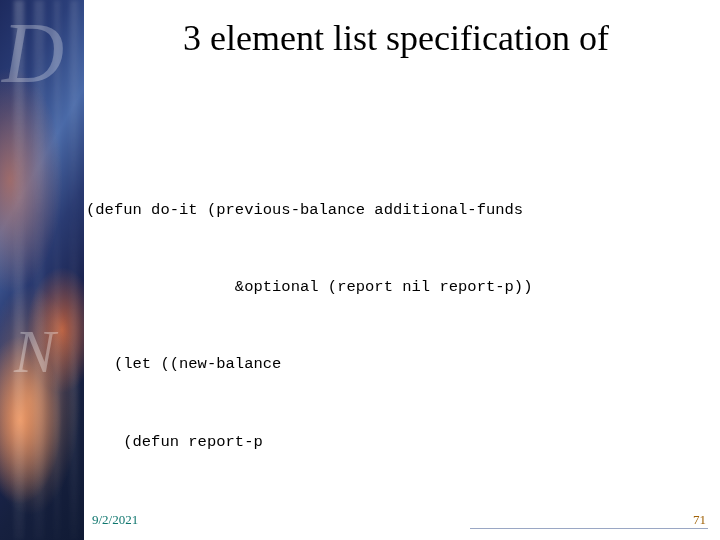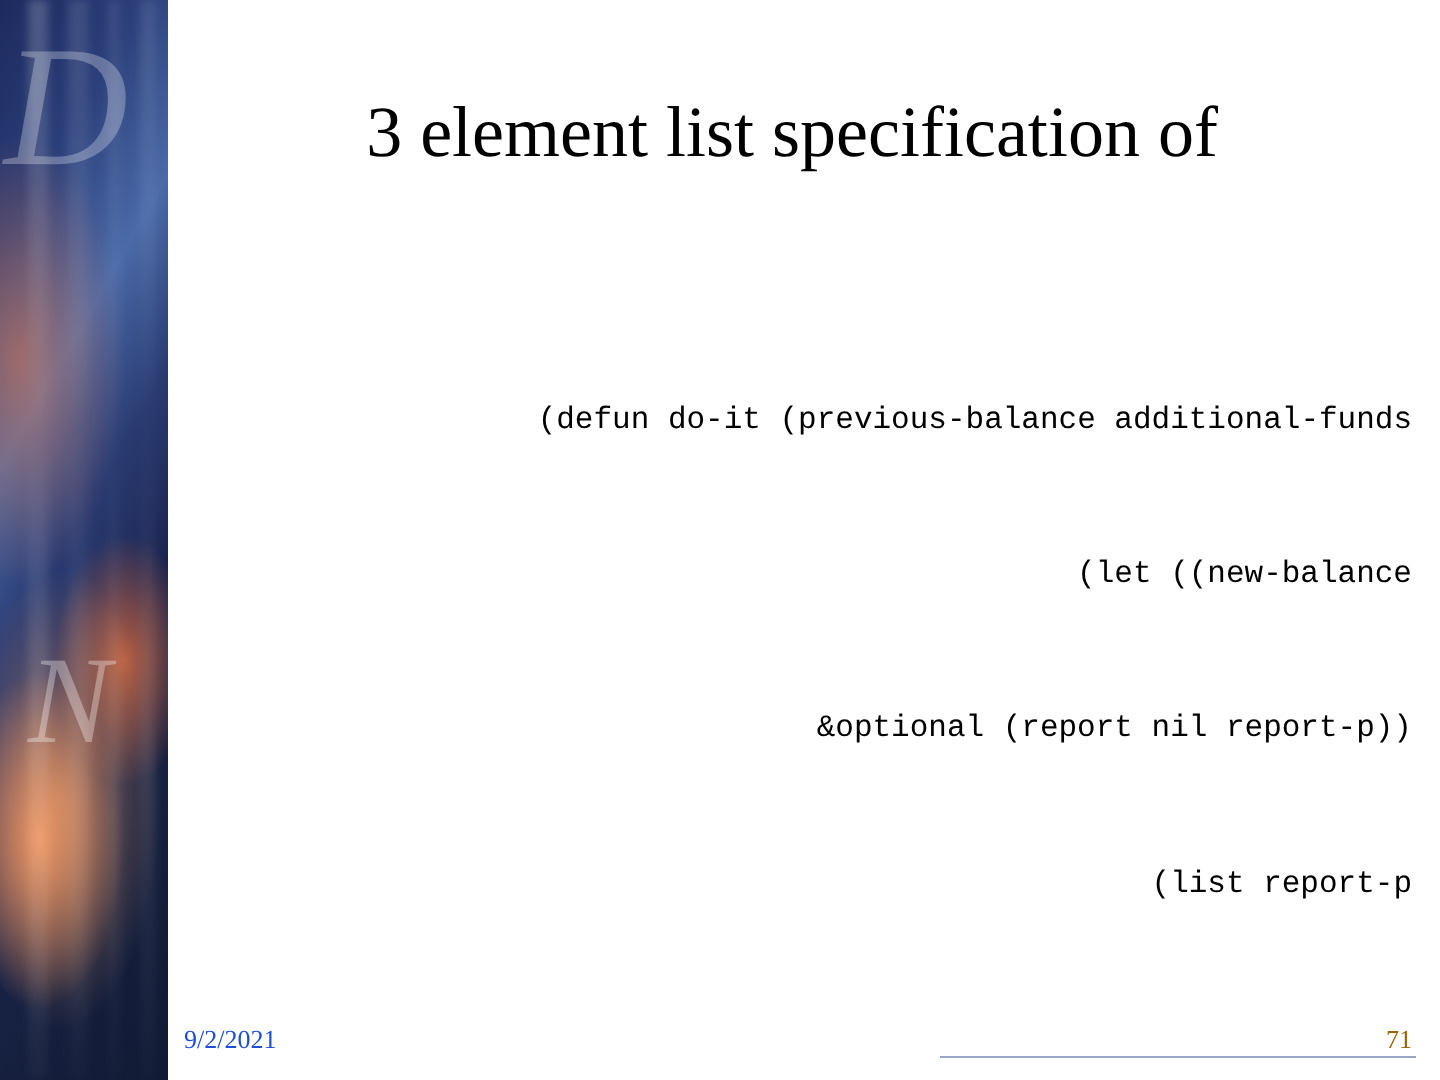--- a/index.html
+++ b/index.html
@@ -74,45 +74,44 @@
   .title {
     position: absolute;
     left: 84px;
     top: 18px;
     width: 624px;
     text-align: center;
     font-family: "Liberation Serif", serif;
     font-size: 36px;
     line-height: 1.16;
     color: #000000;
-    margin-top: 28px;
   }
 
   
   .code {
     position: absolute;
     left: 86px;
     top: 146px;
     width: 620px;
     font-family: "Liberation Mono", monospace;
     font-size: 15.5px;
     line-height: 25.8px;
     color: #000000;
     white-space: pre;
   }
-  .code .line { display: block; text-align: right; }
+  .code .line { display: block; }
 
   
   .date {
     position: absolute;
     left: 92px;
     top: 512px;
     font-family: "Liberation Serif", serif;
     font-size: 13px;
-    color: #1d4ed8;
+    color: #0f766e;
   }
   .page-number {
     position: absolute;
     right: 14px;
     top: 512px;
     font-family: "Liberation Serif", serif;
     font-size: 13px;
     color: #a16207;
   }
   .footer-rule {
@@ -138,23 +137,23 @@
     <div class="band-letter top">D</div>
     <div class="band-letter bottom">N</div>
   </div>
 
   <div class="title">
     <div>3 element list specification of</div>
   </div>
 
   <div class="code">
     <span class="line">(defun do-it (previous-balance additional-funds</span>
+    <span class="line">                &amp;optional (report nil report-p))</span>
     <span class="line">   (let ((new-balance</span>
-    <span class="line">                &amp;optional (report nil report-p))</span>
-    <span class="line">    (list report-p</span>
+    <span class="line">    (defun report-p</span>
     
     
     
     
     
     
     
     
     
   </div>

